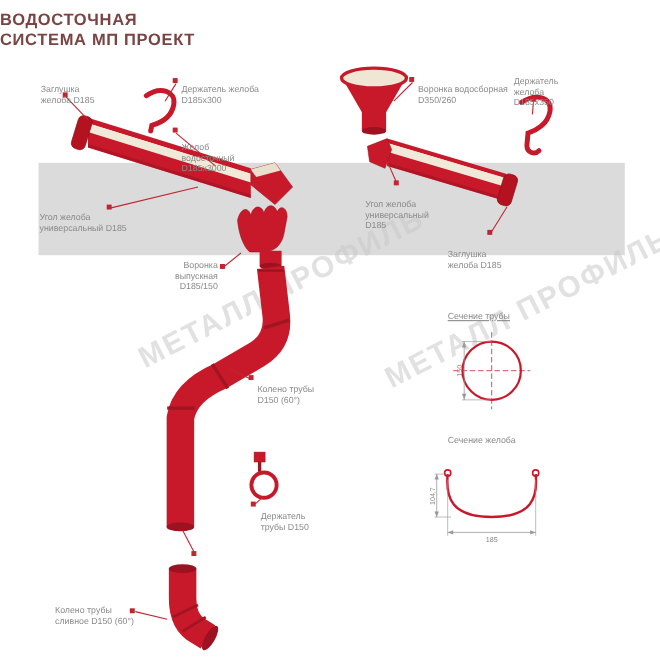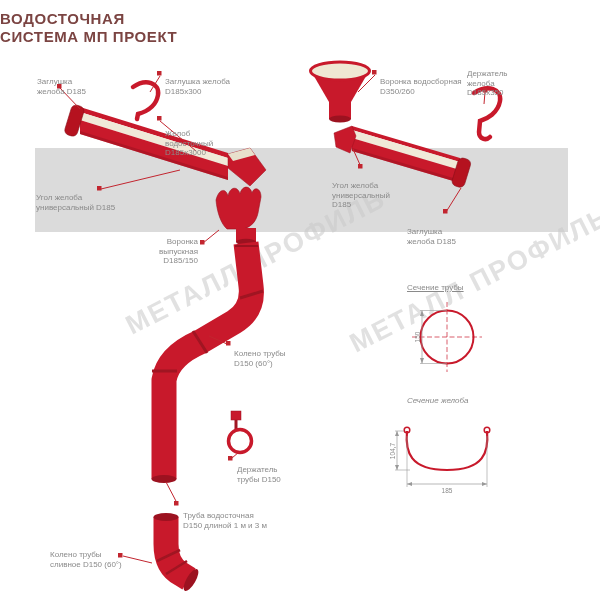--- a/index.html
+++ b/index.html
@@ -177,21 +177,21 @@
       <rect x="174" y="501" width="4.5" height="4.5"></rect>
       <rect x="118" y="553" width="4.5" height="4.5"></rect>
     </g>
   </svg>
 
   <div class="title">ВОДОСТОЧНАЯ
 СИСТЕМА МП ПРОЕКТ</div>
 
   <div class="lbl" style="left:37px;  top:64px;">Заглушка
 желоба D185</div>
-  <div class="lbl" style="left:165px; top:64px;">Заглушка желоба
+  <div class="lbl" style="left:165px; top:64px;">Держатель желоба
 D185х300</div>
   <div class="lbl" style="left:380px; top:64px;">Воронка водосборная
 D350/260</div>
   <div class="lbl" style="left:467px; top:56px;">Держатель
 желоба
 D185х350</div>
   <div class="lbl" style="left:165px; top:116px;">Желоб
 водосточный
 D185х3000</div>
   <div class="lbl" style="left:36px;  top:180px;">Угол желоба
@@ -201,21 +201,19 @@
 D185</div>
   <div class="lbl" style="left:407px; top:214px;">Заглушка
 желоба D185</div>
   <div class="lbl" style="left:118px; top:224px; width:80px; text-align:right;">Воронка
 выпускная
 D185/150</div>
   <div class="lbl" style="left:234px; top:336px;">Колено трубы
 D150 (60°)</div>
   <div class="lbl" style="left:237px; top:452px;">Держатель
 трубы D150</div>
-  <div class="lbl" style="left:183px; top:498px;">Труба водосточная
-D150 длиной 1 м и 3 м</div>
   <div class="lbl" style="left:50px;  top:537px;">Колено трубы
 сливное D150 (60°)</div>
 
   <div class="sec-title" style="left:407px; top:283px;text-decoration:underline;">Сечение трубы</div>
-  <div class="sec-title" style="left:407px; top:396px;font-style:italic;">Сечение желоба</div>
+  <div class="sec-title" style="left:407px; top:396px;">Сечение желоба</div>
 
 </div>
 
 </body></html>

